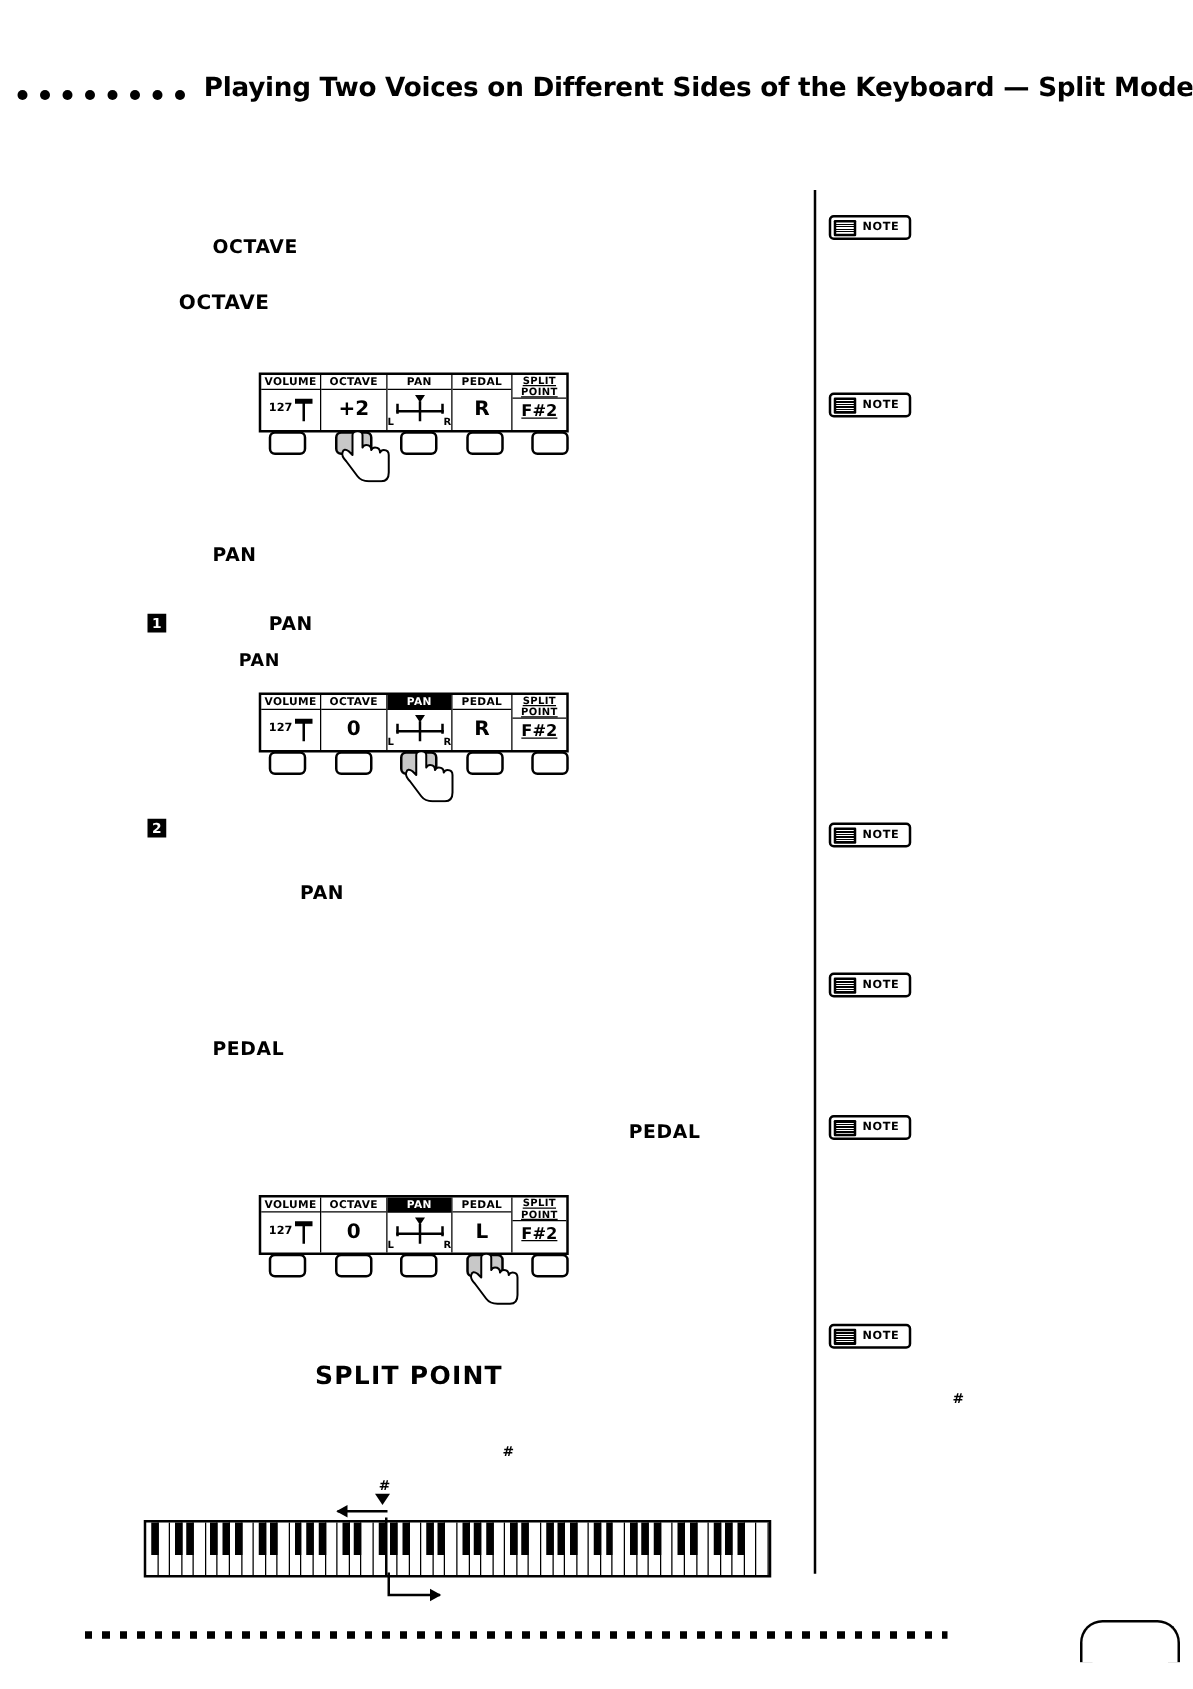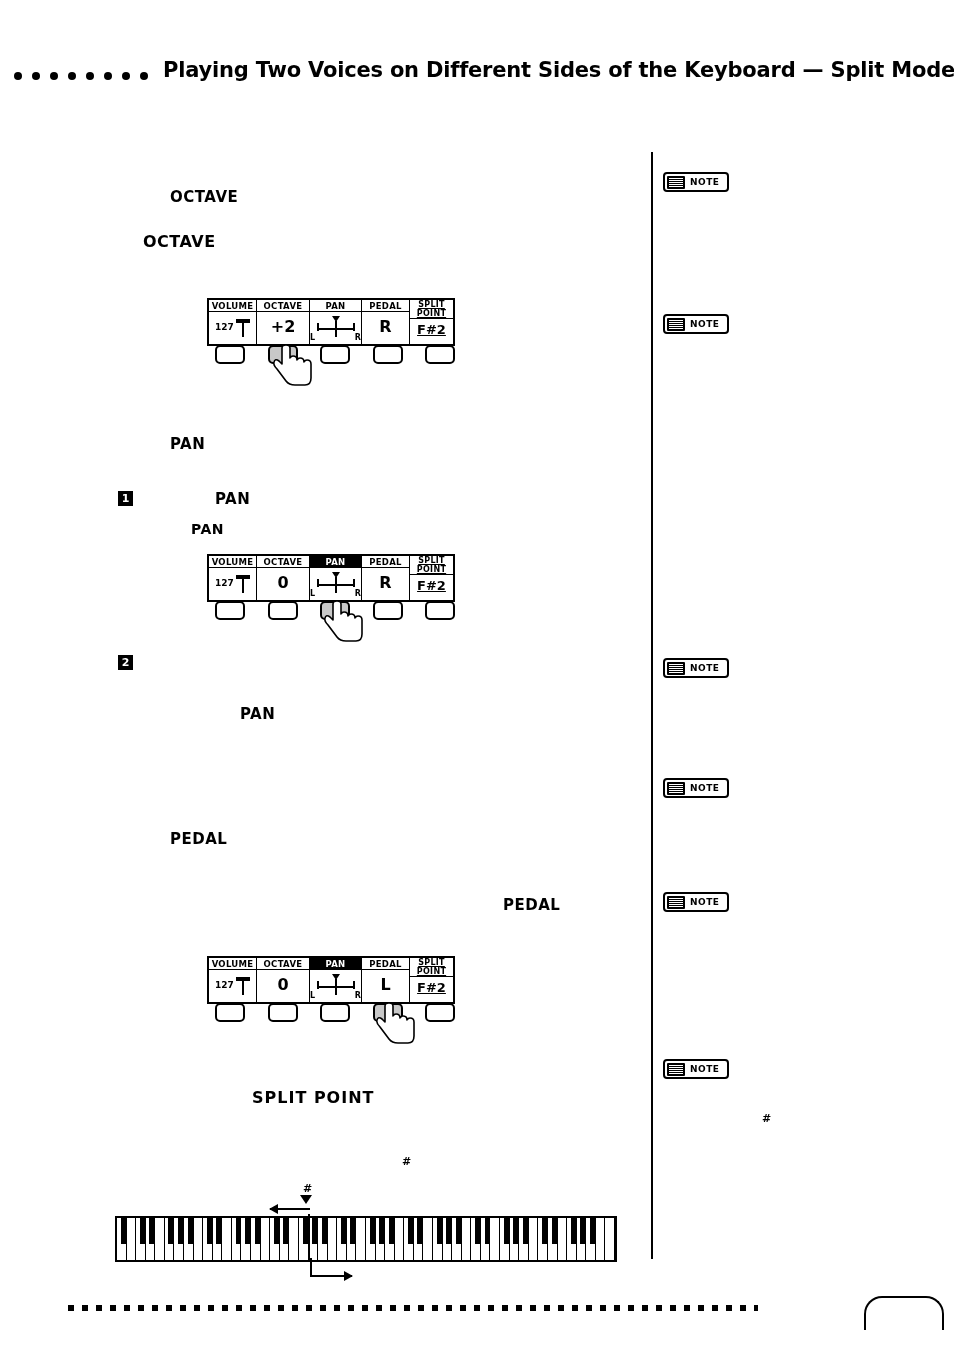--- a/index.html
+++ b/index.html
@@ -386,21 +386,21 @@
 <div class="stepnum" style="left:118px; top:491px;">1</div>
 <div class="lcdlabel" style="left:215px; top:490px;">PAN</div>
 <div class="lcdlabel" style="left:191px; top:521px; font-size:14px;">PAN</div>
 
 <div class="stepnum" style="left:118px; top:655px;">2</div>
 <div class="lcdlabel" style="left:240px; top:705px;">PAN</div>
 
 <div class="lcdlabel" style="left:170px; top:830px;">PEDAL</div>
 <div class="lcdlabel" style="left:503px; top:896px;">PEDAL</div>
 
-<div class="lcdlabel" style="left:252px; top:1088px; font-size:16px; letter-spacing:1px;">SPLIT POINT</div>
+<div class="lcdlabel" style="left:252px; top:1088px; font-size:20px; letter-spacing:1px;">SPLIT POINT</div>
 
 <div class="lcd" style="left:207px; top:298px; width:248px;">
   <div class="lcd-cell" style="width:48px;">
     <div class="lcd-head">VOLUME</div>
     <div class="lcd-val">
       <span class="vol-num">127</span>
       <span class="fader">
           <span class="stem"></span>
           <span class="cap"></span>
         </span>

